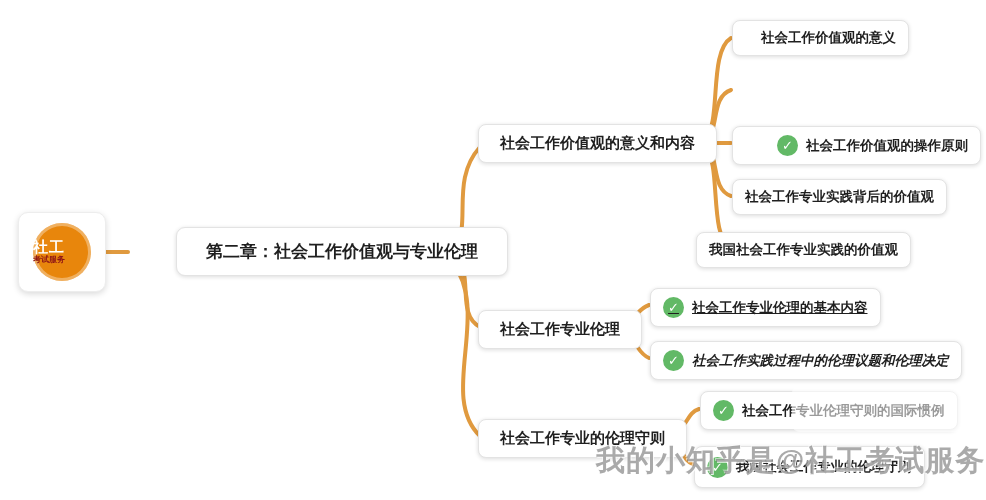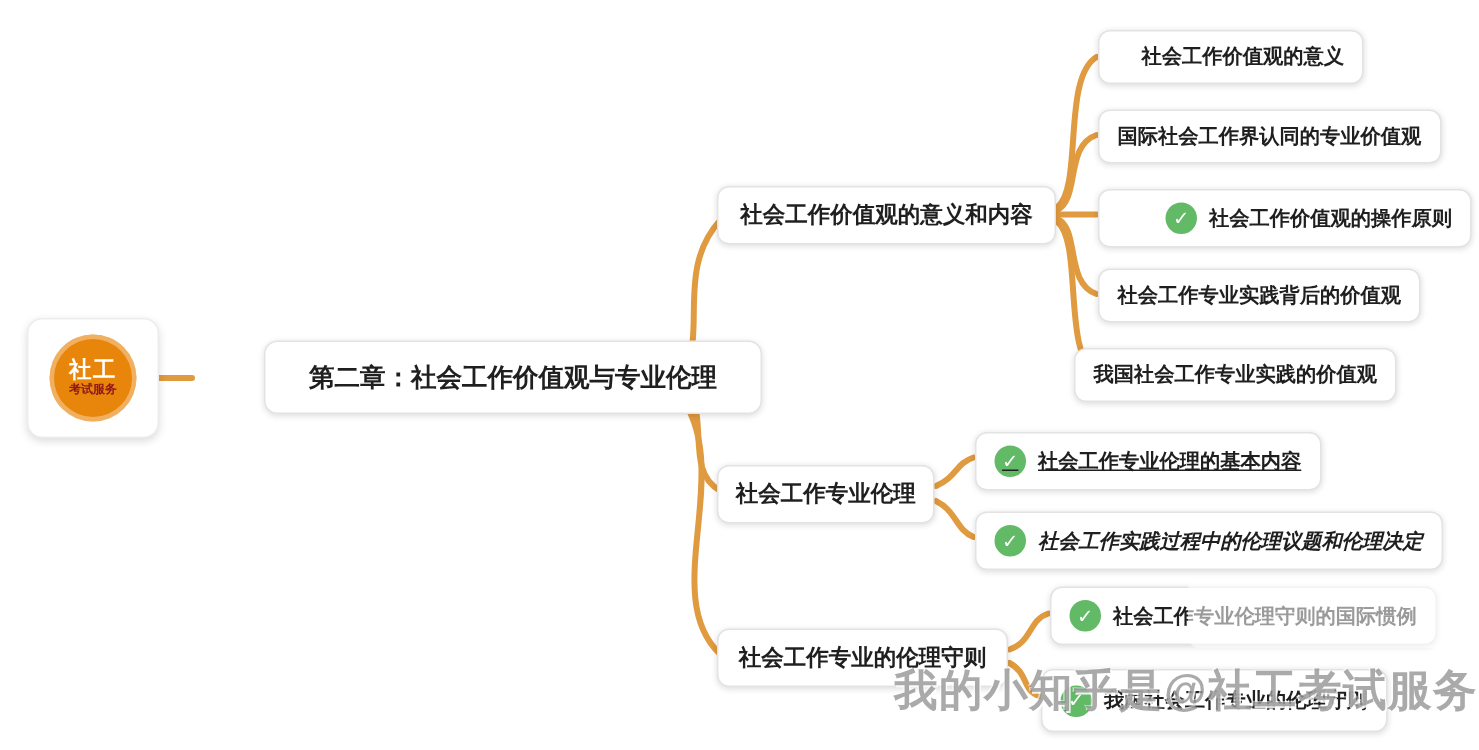--- a/index.html
+++ b/index.html
@@ -26,21 +26,21 @@
   .root-node{
     font-size:17px;
     padding:12px 16px;
     min-width:332px;
     justify-content:center;
     border-radius:9px;
     margin-left:48px;
   }
   .branch-node{
     font-size:15px;
-    padding:9px 8px;
+    padding:9px 21px;
     justify-content:center;
   }
   .leaf-node{
     font-size:13.5px;
     padding:8px 12px;
   }
   .check{
     width:21px;height:21px;border-radius:50%;
     background:#62b966;
     color:#fff;
@@ -54,21 +54,21 @@
     position:absolute;left:18px;top:212px;width:86px;height:78px;
     background:#fff;border:1px solid #ededed;border-radius:10px;
     box-shadow:0 2px 6px rgba(0,0,0,.15);
     display:flex;align-items:center;justify-content:center;
     z-index:2;
   }
   .logo-circle{
     width:58px;height:58px;border-radius:50%;
     background:#e8860c;
     box-shadow:inset 0 0 0 3px rgba(255,255,255,.35);
-    display:flex;flex-direction:column;align-items:center;justify-content:center;
+    display:flex;flex-direction:column;justify-content:center;
     line-height:1.1;
   }
   .logo-line1{font-size:15px;font-weight:bold;color:#ffffff;letter-spacing:1px;}
   .logo-line2{font-size:8px;font-weight:bold;color:#8f1616;}
 
   .fade-patch{
     position:absolute;left:792px;top:385px;width:172px;height:47px;
     background:rgba(255,255,255,.55);
     border-radius:8px;z-index:4;
   }
@@ -120,31 +120,28 @@
   <div class="node branch-node" style="left:478px;top:310px;min-width:145px;">
     <span>社会工作专业伦理</span>
   </div>
   <div class="node branch-node" style="left:478px;top:419px;min-width:194px;">
     <span>社会工作专业的伦理守则</span>
   </div>
 
   <div class="node leaf-node" style="left:732px;top:20px;padding-left:28px;">
     <span>社会工作价值观的意义</span>
   </div>
-  <div class="node leaf-node" style="left:732px;top:73px;">
-    <span>国际社会工作界认同的专业价值观</span>
-  </div>
   <div class="node leaf-node" style="left:732px;top:126px;padding-left:44px;">
     <span class="check"></span>
     <span>社会工作价值观的操作原则</span>
   </div>
   <div class="node leaf-node" style="left:732px;top:179px;">
     <span>社会工作专业实践背后的价值观</span>
   </div>
-  <div class="node leaf-node" style="left:716px;top:232px;">
+  <div class="node leaf-node" style="left:696px;top:232px;">
     <span>我国社会工作专业实践的价值观</span>
   </div>
 
   <div class="node leaf-node" style="left:650px;top:288px;text-decoration:underline;">
     <span class="check"></span>
     <span>社会工作专业伦理的基本内容</span>
   </div>
   <div class="node leaf-node" style="left:650px;top:341px;font-style:italic;">
     <span class="check"></span>
     <span>社会工作实践过程中的伦理议题和伦理决定</span>

